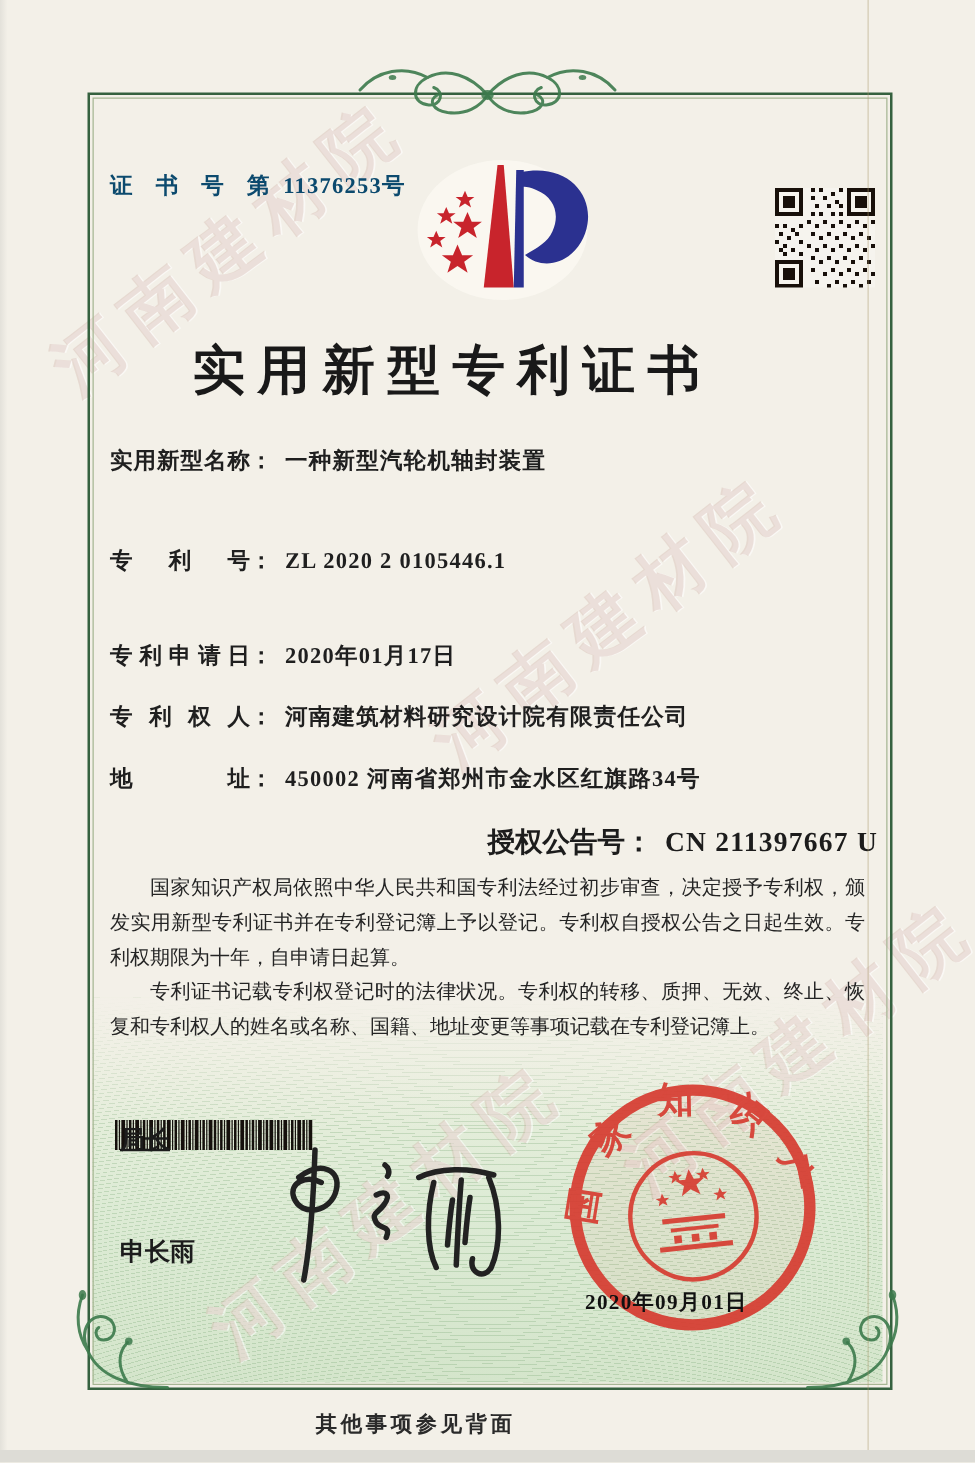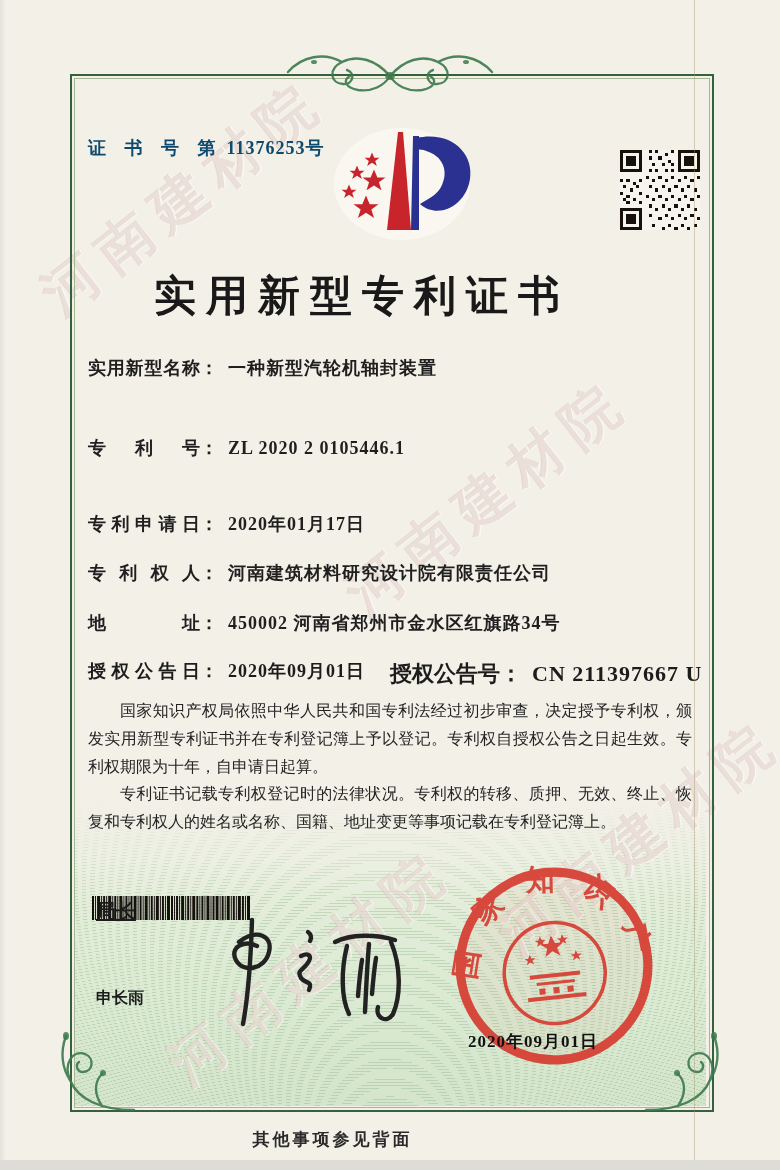--- a/index.html
+++ b/index.html
@@ -48,21 +48,21 @@
   .row1{top:356px;} .row2{top:410px;} .row3{top:436px;} .row4{top:512px;} .row5{top:561px;} .row6{top:611px;}
   .grant-row{position:absolute;left:88px;top:659px;font-size:18px;font-weight:bold;white-space:nowrap;}
   .grant-no{position:absolute;left:390px;top:659px;font-size:22px;font-weight:bold;white-space:nowrap;}
 
   .paras{position:absolute;left:88px;top:697px;width:604px;font-size:16px;line-height:1.74;
     text-align:justify;color:#242424;font-weight:500;}
   .paras p{margin:0;text-indent:2em;}
 
   .barcode{position:absolute;left:92px;top:896px;width:158px;height:24px;}
   .signer-title{position:absolute;left:96px;top:898px;font-size:20px;font-weight:bold;font-family:"Liberation Sans",sans-serif;text-decoration:underline;}
-  .signer-name{position:absolute;left:96px;top:988px;font-size:16px;font-weight:bold;font-family:"Liberation Sans",sans-serif;}
+  .signer-name{position:absolute;left:96px;top:988px;font-size:20px;font-weight:bold;font-family:"Liberation Sans",sans-serif;}
   .signature{position:absolute;left:205px;top:912px;width:220px;height:115px;z-index:4;}
 
   .seal{position:absolute;left:448px;top:860px;width:212px;height:212px;z-index:3;
     transform:rotate(-6deg);opacity:.92;mix-blend-mode:multiply;}
   .seal-date{position:absolute;left:438px;top:1030px;width:190px;text-align:center;
     font-size:17px;font-weight:bold;letter-spacing:1px;color:#111;z-index:4;}
 
   .page-info{position:absolute;left:0;top:1083px;width:780px;text-align:center;font-size:15px;font-weight:bold;z-index:4;}
   .back-note{position:absolute;left:0;top:1128px;width:665px;text-align:center;font-size:17px;font-weight:bold;letter-spacing:3px;color:#2a2a2a;}
 
@@ -167,23 +167,20 @@
     <div class="field-row row4">
       <span class="fl">专利申请日</span><span class="fc">：</span><span class="fv">2020年01月17日</span>
     </div>
     <div class="field-row row5">
       <span class="fl">专利权人</span><span class="fc">：</span><span class="fv">河南建筑材料研究设计院有限责任公司</span>
     </div>
     <div class="field-row row6">
       <span class="fl">地址</span><span class="fc">：</span><span class="fv">450002 河南省郑州市金水区红旗路34号</span>
     </div>
 
-    <div class="grant-row">
-      <span class="fl">授权公告日</span><span class="fc">：</span><span class="fv">2020年09月01日</span>
-    </div>
     <div class="grant-no">
       <span>授权公告号</span><span>：</span><span class="fv">CN 211397667 U</span>
     </div>
 
     <div class="paras">
       <p>国家知识产权局依照中华人民共和国专利法经过初步审查，决定授予专利权，颁发实用新型专利证书并在专利登记簿上予以登记。专利权自授权公告之日起生效。专利权期限为十年，自申请日起算。</p>
       <p>专利证书记载专利权登记时的法律状况。专利权的转移、质押、无效、终止、恢复和专利权人的姓名或名称、国籍、地址变更等事项记载在专利登记簿上。</p>
     </div>
 
     <svg class="barcode" viewBox="0 0 156 24" preserveAspectRatio="none">

